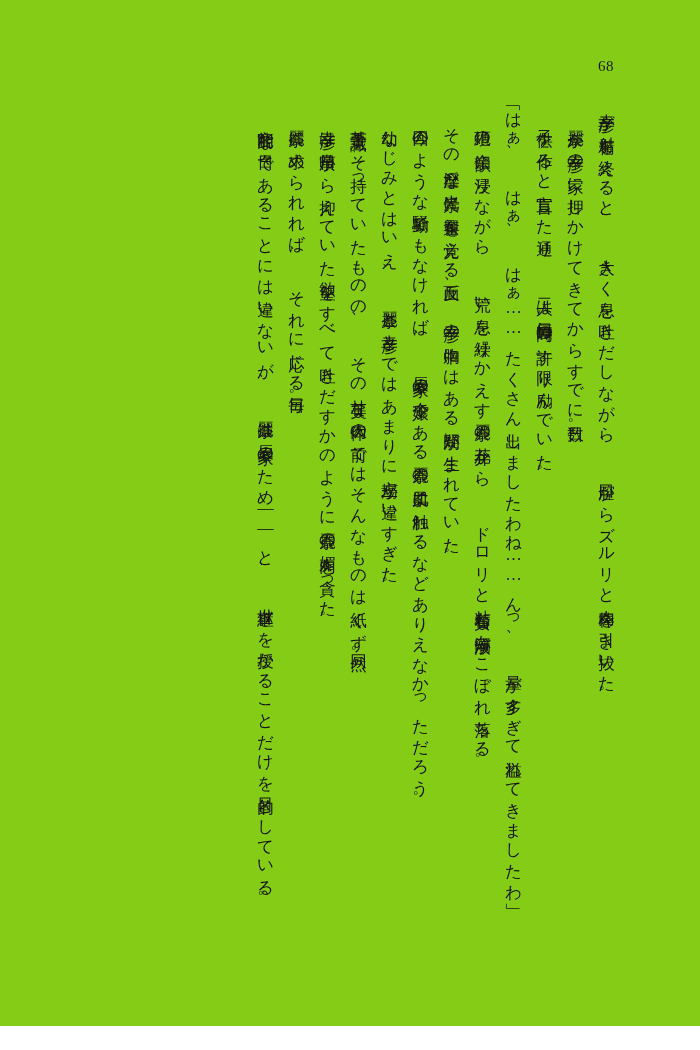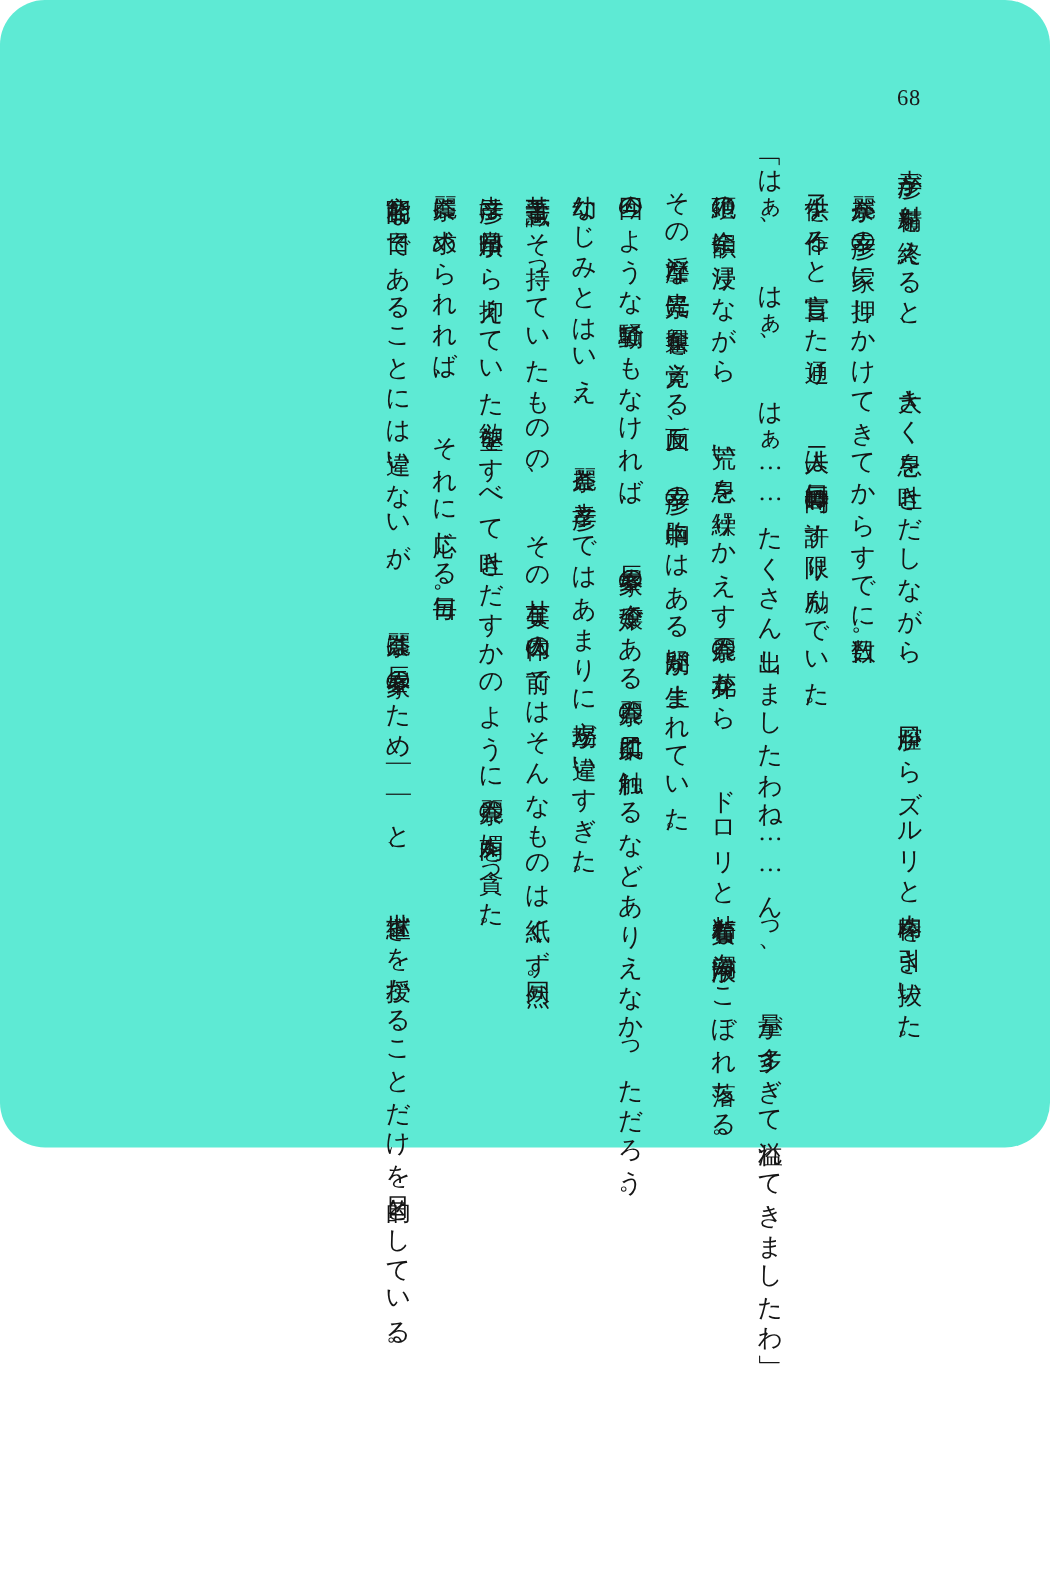--- a/index.html
+++ b/index.html
@@ -13,23 +13,22 @@
     font-family: "Liberation Serif", "DejaVu Serif", serif;
     color: #111111;
     position: relative;
     overflow: hidden;
   }
   .page {
     position: absolute;
     left: 0;
     top: 0;
     width: 700px;
-    height: 765px;
-    background: #5eead4;
-    border-radius: 30px;
+    height: 1026px;
+    background: #84cc16;
   }
   .page-number {
     position: absolute;
     top: 58px;
     right: 86px;
     font-size: 15px;
     letter-spacing: 0.5px;
     color: #1a1a1a;
   }
   .text-block {

